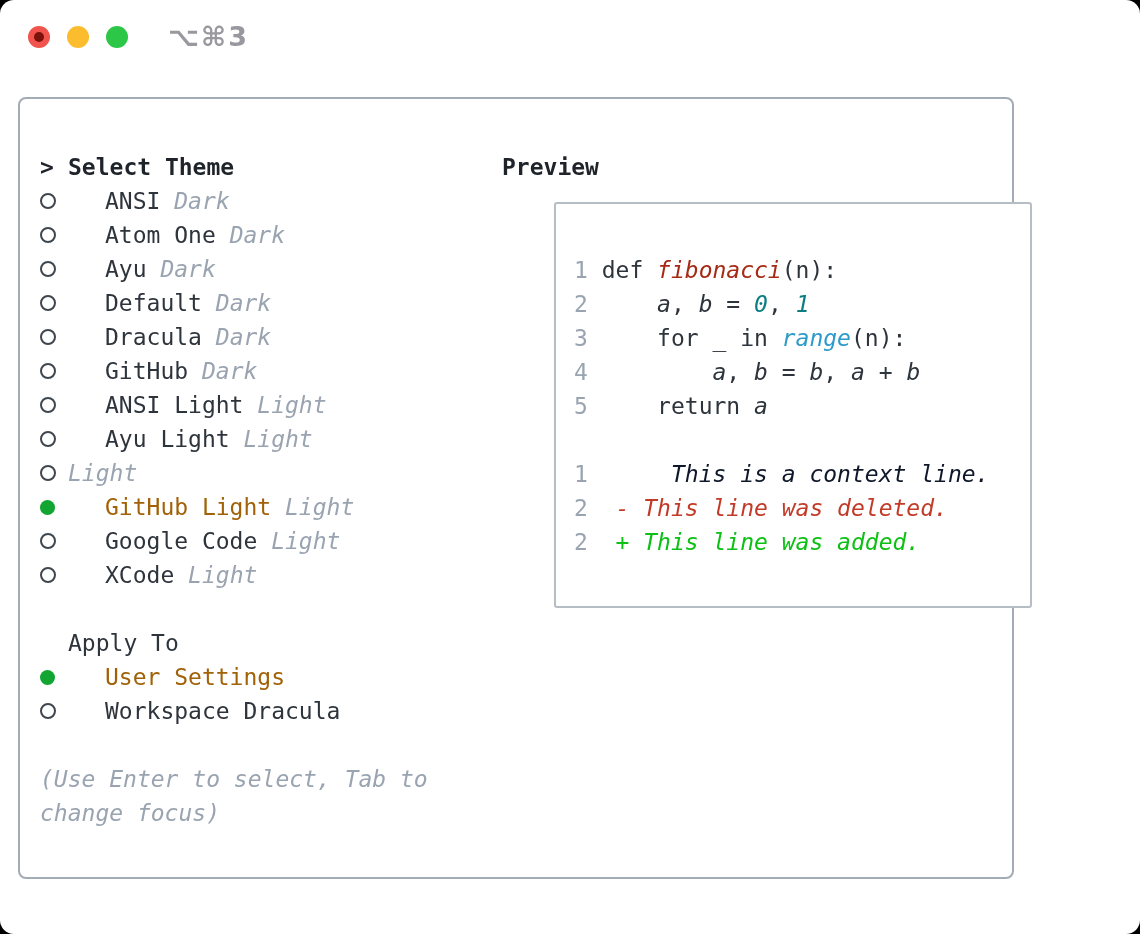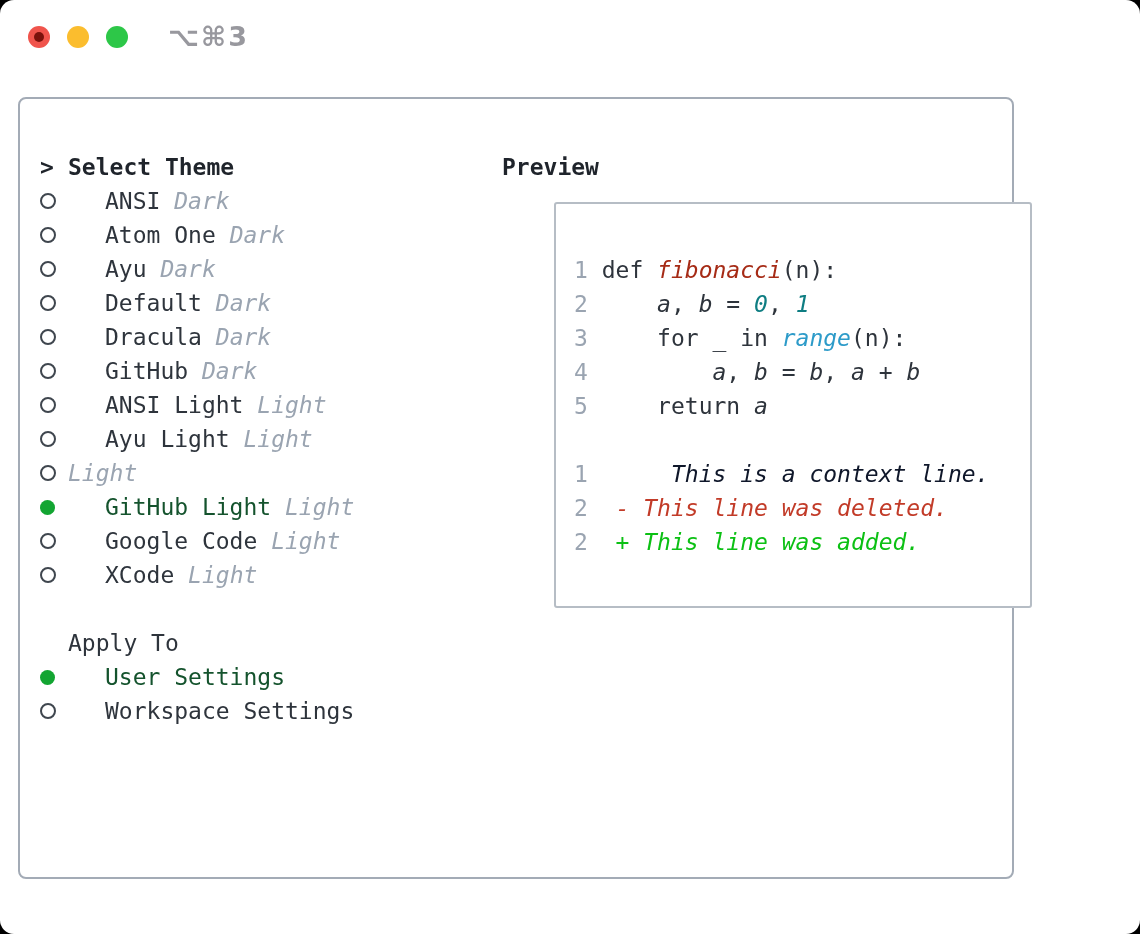--- a/index.html
+++ b/index.html
@@ -25,21 +25,21 @@
     border:2px solid #a3abb6;border-radius:8px;background:#fff;box-sizing:border-box;
   }
   .col-left{position:absolute;left:20px;top:51px;}
   .row{display:flex;align-items:center;height:34px;font-size:23px;line-height:34px;white-space:pre;}
   .marker{width:28px;display:flex;align-items:center;flex:none;}
   .ring{width:12px;height:12px;border:2px solid #3f464e;border-radius:50%;box-sizing:content-box;}
   .dot{width:15px;height:15px;border-radius:50%;background:#13a532;}
   .hdr{font-weight:700;color:#1f242b;}
   .caret{width:28px;font-weight:700;color:#1f242b;}
   .item-name{color:#2e343c;margin-left:37px;}
-  .item-name.selected{color:#14532d;}
+  .item-name.selected{color:#a16207;}
   .variant{color:#9aa4b1;font-style:italic;}
   .apply-block{position:absolute;left:20px;top:527px;}
   .apply-hdr-row{display:flex;height:34px;align-items:center;font-size:23px;line-height:34px;}
   .apply-hdr-indent{width:28px;flex:none;}
   .apply-hdr{color:#2e343c;}
   .hint{
     position:absolute;left:20px;top:663px;width:424px;
     font-size:23px;line-height:34px;color:#9aa4b1;font-style:italic;
   }
   
@@ -102,24 +102,25 @@
         </div>
     </div>
 
     <div class="apply-block">
       <div class="apply-hdr-row">
         <span class="apply-hdr-indent"></span>
         <span class="apply-hdr">Apply To</span>
       </div>
       <div id="apply-list">
           <div class="row"><span class="marker"><span class="dot"></span></span><span class="item-name selected">User Settings</span></div>
-          <div class="row"><span class="marker"><span class="ring"></span></span><span class="item-name">Workspace Settings</span></div>
+          <div class="row"><span class="marker"><span class="ring"></span></span><span class="item-name">Workspace Dracula</span></div>
         </div>
     </div>
 
+    <div class="hint">(Use Enter to select, Tab to change focus)</div>
 
     <div class="preview-hdr">Preview</div>
 
     <div class="preview-box">
       <div class="code" id="code-block">
           <div class="pre-line"><span class="seg-ln">1 </span><span class="seg-code">def </span><span class="seg-fn">fibonacci</span><span class="seg-code">(n):</span></div>
           <div class="pre-line"><span class="seg-ln">2 </span><span class="seg-code">    </span><span class="seg-var">a</span><span class="seg-code">, </span><span class="seg-var">b</span><span class="seg-code"> = </span><span class="seg-num">0</span><span class="seg-code">, </span><span class="seg-num">1</span></div>
           <div class="pre-line"><span class="seg-ln">3 </span><span class="seg-code">    for _ in </span><span class="seg-builtin">range</span><span class="seg-code">(n):</span></div>
           <div class="pre-line"><span class="seg-ln">4 </span><span class="seg-code">        </span><span class="seg-var">a</span><span class="seg-code">, </span><span class="seg-var">b</span><span class="seg-code"> = </span><span class="seg-var">b</span><span class="seg-code">, </span><span class="seg-var">a</span><span class="seg-code"> + </span><span class="seg-var">b</span></div>
           <div class="pre-line"><span class="seg-ln">5 </span><span class="seg-code">    return </span><span class="seg-var">a</span></div>

